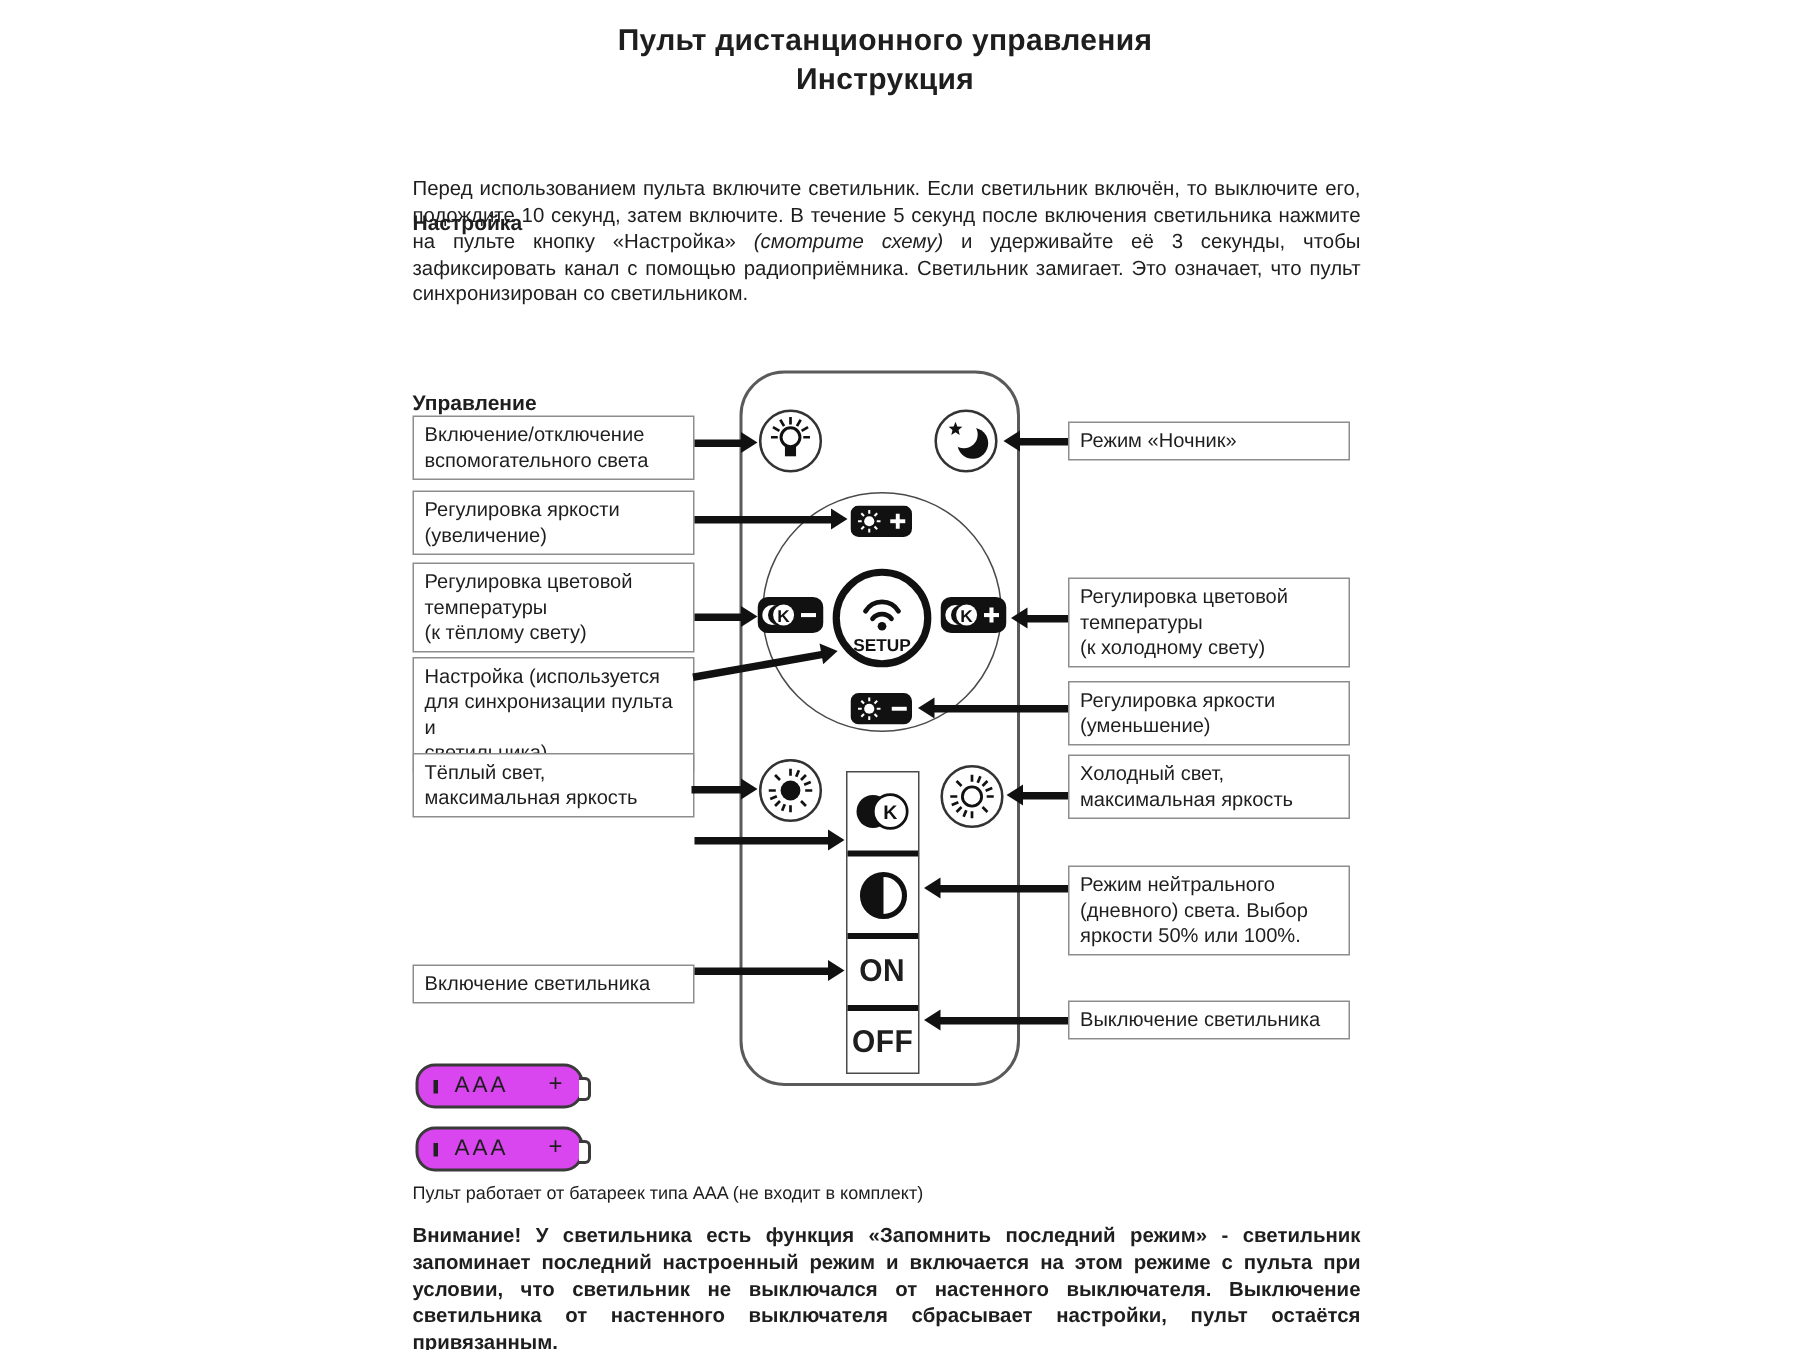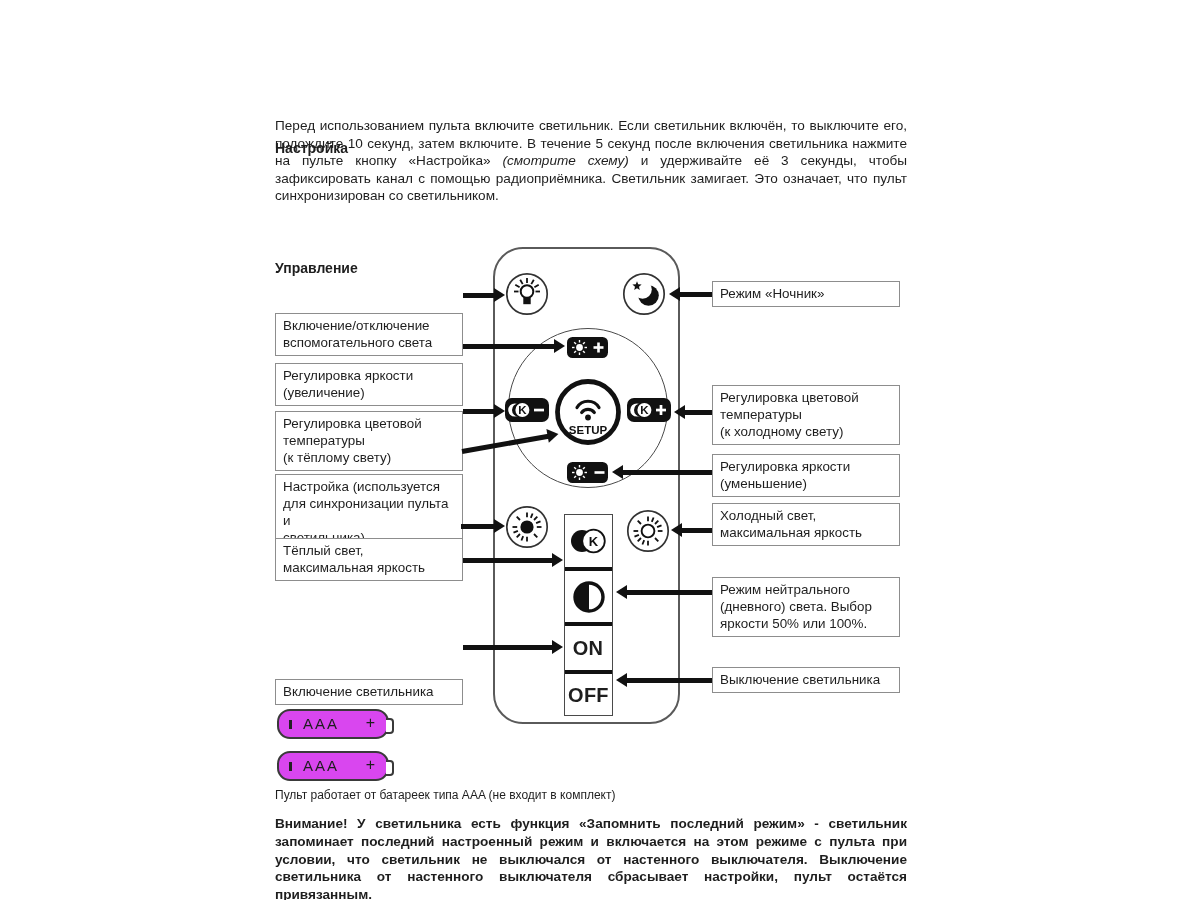--- a/index.html
+++ b/index.html
@@ -8,21 +8,21 @@
 
   .title{position:absolute;left:270px;top:14px;width:640px;text-align:center;font-size:20px;font-weight:bold;line-height:26px;letter-spacing:0.2px;}
 
   .h2{position:absolute;font-size:14px;font-weight:bold;margin-top:47px;}
   .para{position:absolute;left:275px;width:632px;font-size:13.6px;line-height:17.6px;text-align:justify;}
   .para .it{font-style:italic;}
   .bold{font-weight:bold;}
 
   .co{position:absolute;width:188px;border:1.5px solid #8d8d8d;background:#fff;box-sizing:border-box;
       padding:3px 7px 4px 7px;font-size:13.4px;line-height:17px;white-space:pre-line;}
-  .co.left{left:275px;margin-top:36px;}
+  .co.left{left:275px;}
   .co.right{left:712px;}
   .l1{top:277px;} .l2{top:327px;} .l3{top:375px;} .l4{top:438px;} .l5{top:502px;} .l6{top:553px;} .l7{top:643px;}
   .r1{top:281px;} .r2{top:385px;} .r3{top:454px;} .r4{top:503px;} .r5{top:565px;margin-top:12px;} .r6{top:667px;}
 
   .remote{position:absolute;left:493px;top:247px;width:187px;height:477px;border:2px solid #5a5a5a;border-radius:30px;background:#fff;box-sizing:border-box;}
   .bigc{position:absolute;left:508px;top:328px;width:160px;height:160px;border:1.5px solid #4a4a4a;border-radius:50%;box-sizing:border-box;}
 
   .icn{position:absolute;}
   .aux{left:505px;top:272px;}
   .moon{left:622px;top:272px;}
@@ -67,20 +67,24 @@
   .bat .neg{position:absolute;left:10px;top:9px;width:2.5px;height:9px;background:#222;}
   .bat .lab{position:absolute;left:24px;top:4px;font-size:15px;letter-spacing:2px;}
   .bat .plus{position:absolute;right:12px;top:3px;font-size:16px;}
   .note{position:absolute;left:275px;top:788px;font-size:12px;}
 </style>
 </head>
 <body>
 
 <div class="page">
 
+  <div class="title">
+    <div>Пульт дистанционного управления</div>
+    <div>Инструкция</div>
+  </div>
 
   <div class="h2" style="left:275px;top:93px;">Настройка</div>
 
   <div class="para" style="top:117px;"><span>Перед использованием пульта включите светильник. Если светильник включён, то выключите его, подождите 10 секунд, затем включите. В течение 5 секунд после включения светильника нажмите на пульте кнопку «Настройка» </span><span class="it">(смотрите схему)</span><span> и удерживайте её 3 секунды, чтобы зафиксировать канал с помощью радиоприёмника. Светильник замигает. Это означает, что пульт синхронизирован со светильником.</span></div>
 
   <div class="h2" style="left:275px;top:213px;">Управление</div>
 
   <div class="co left l1">Включение/отключение
 вспомогательного света</div>
   <div class="co left l2">Регулировка яркости

